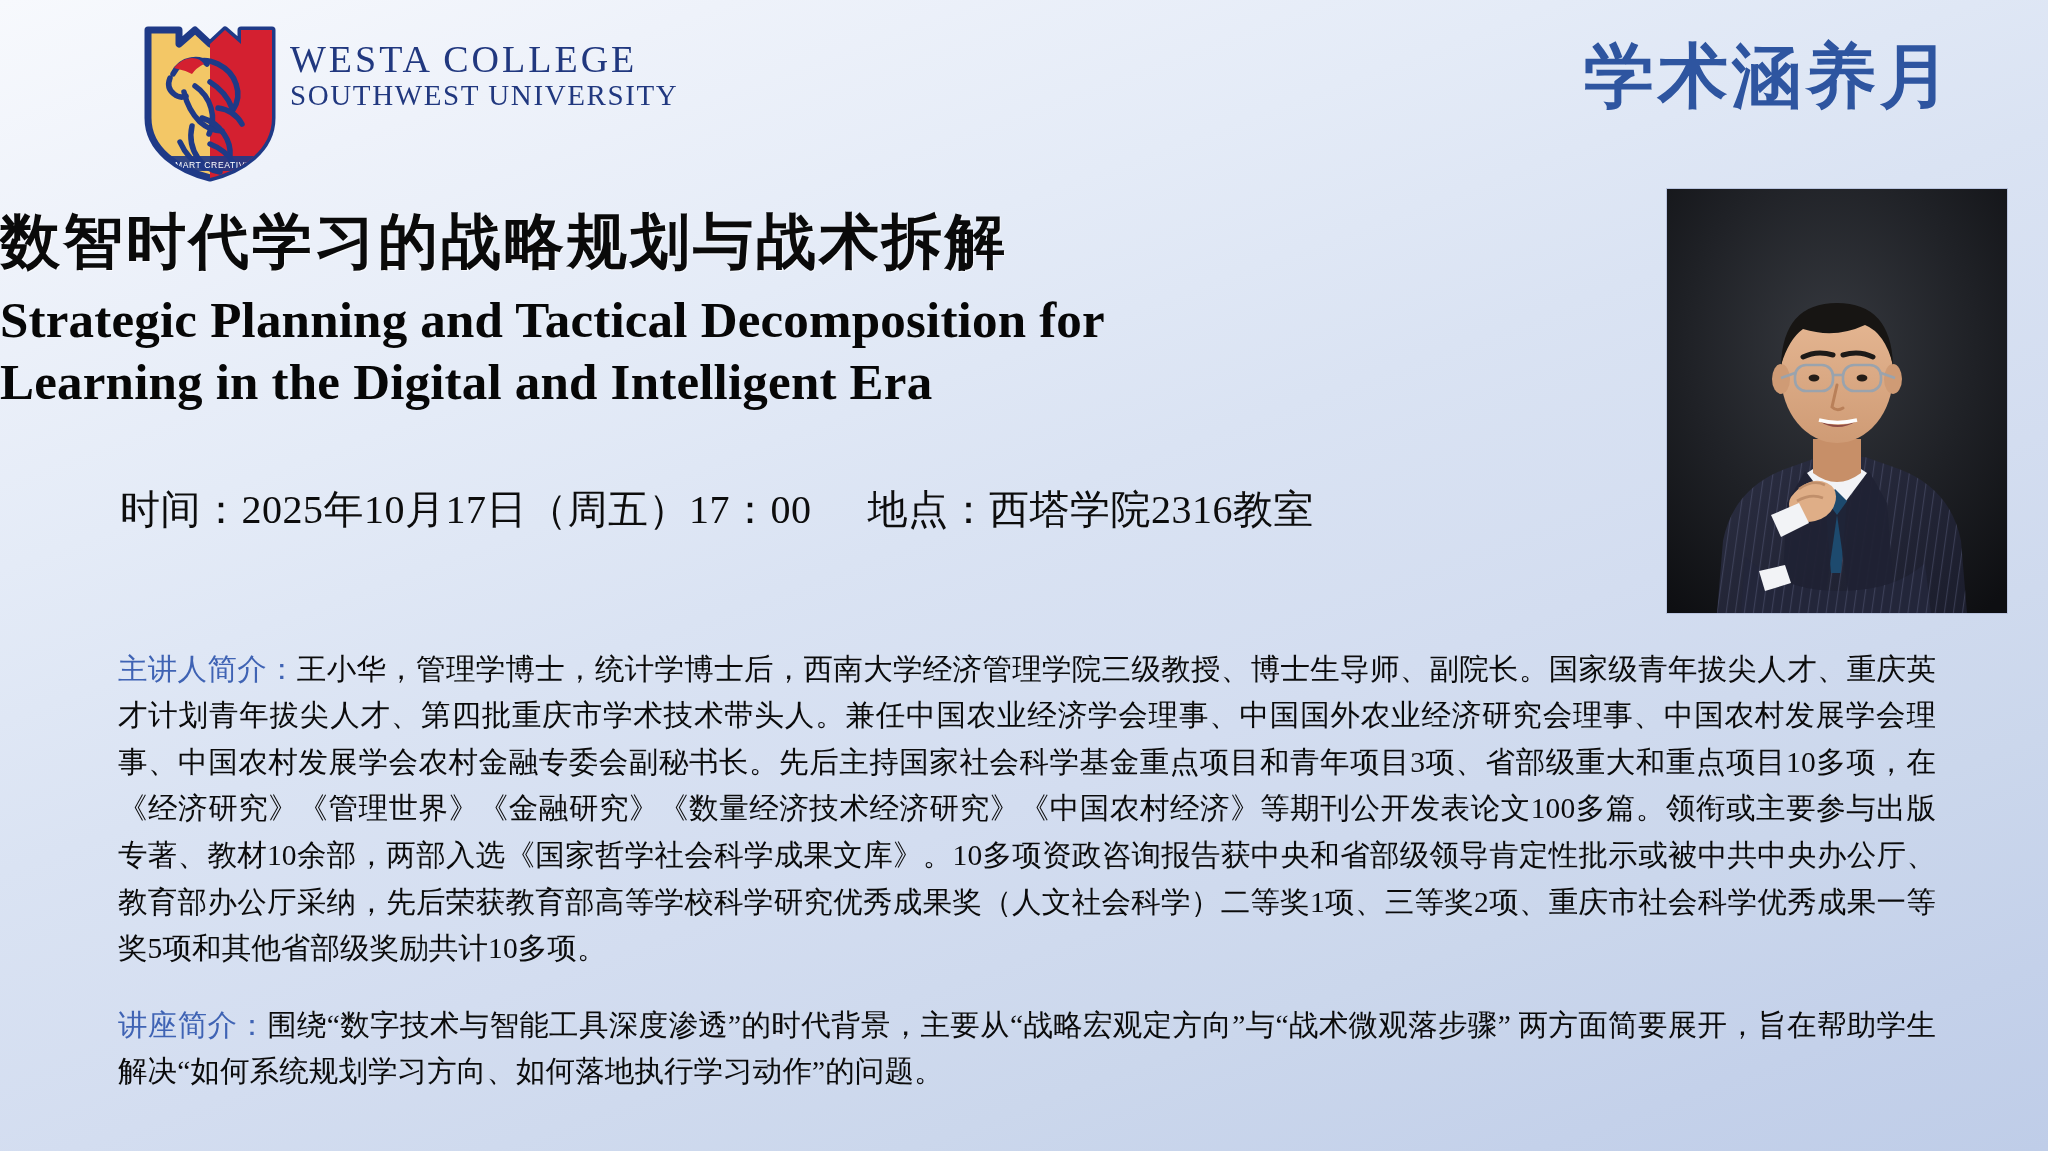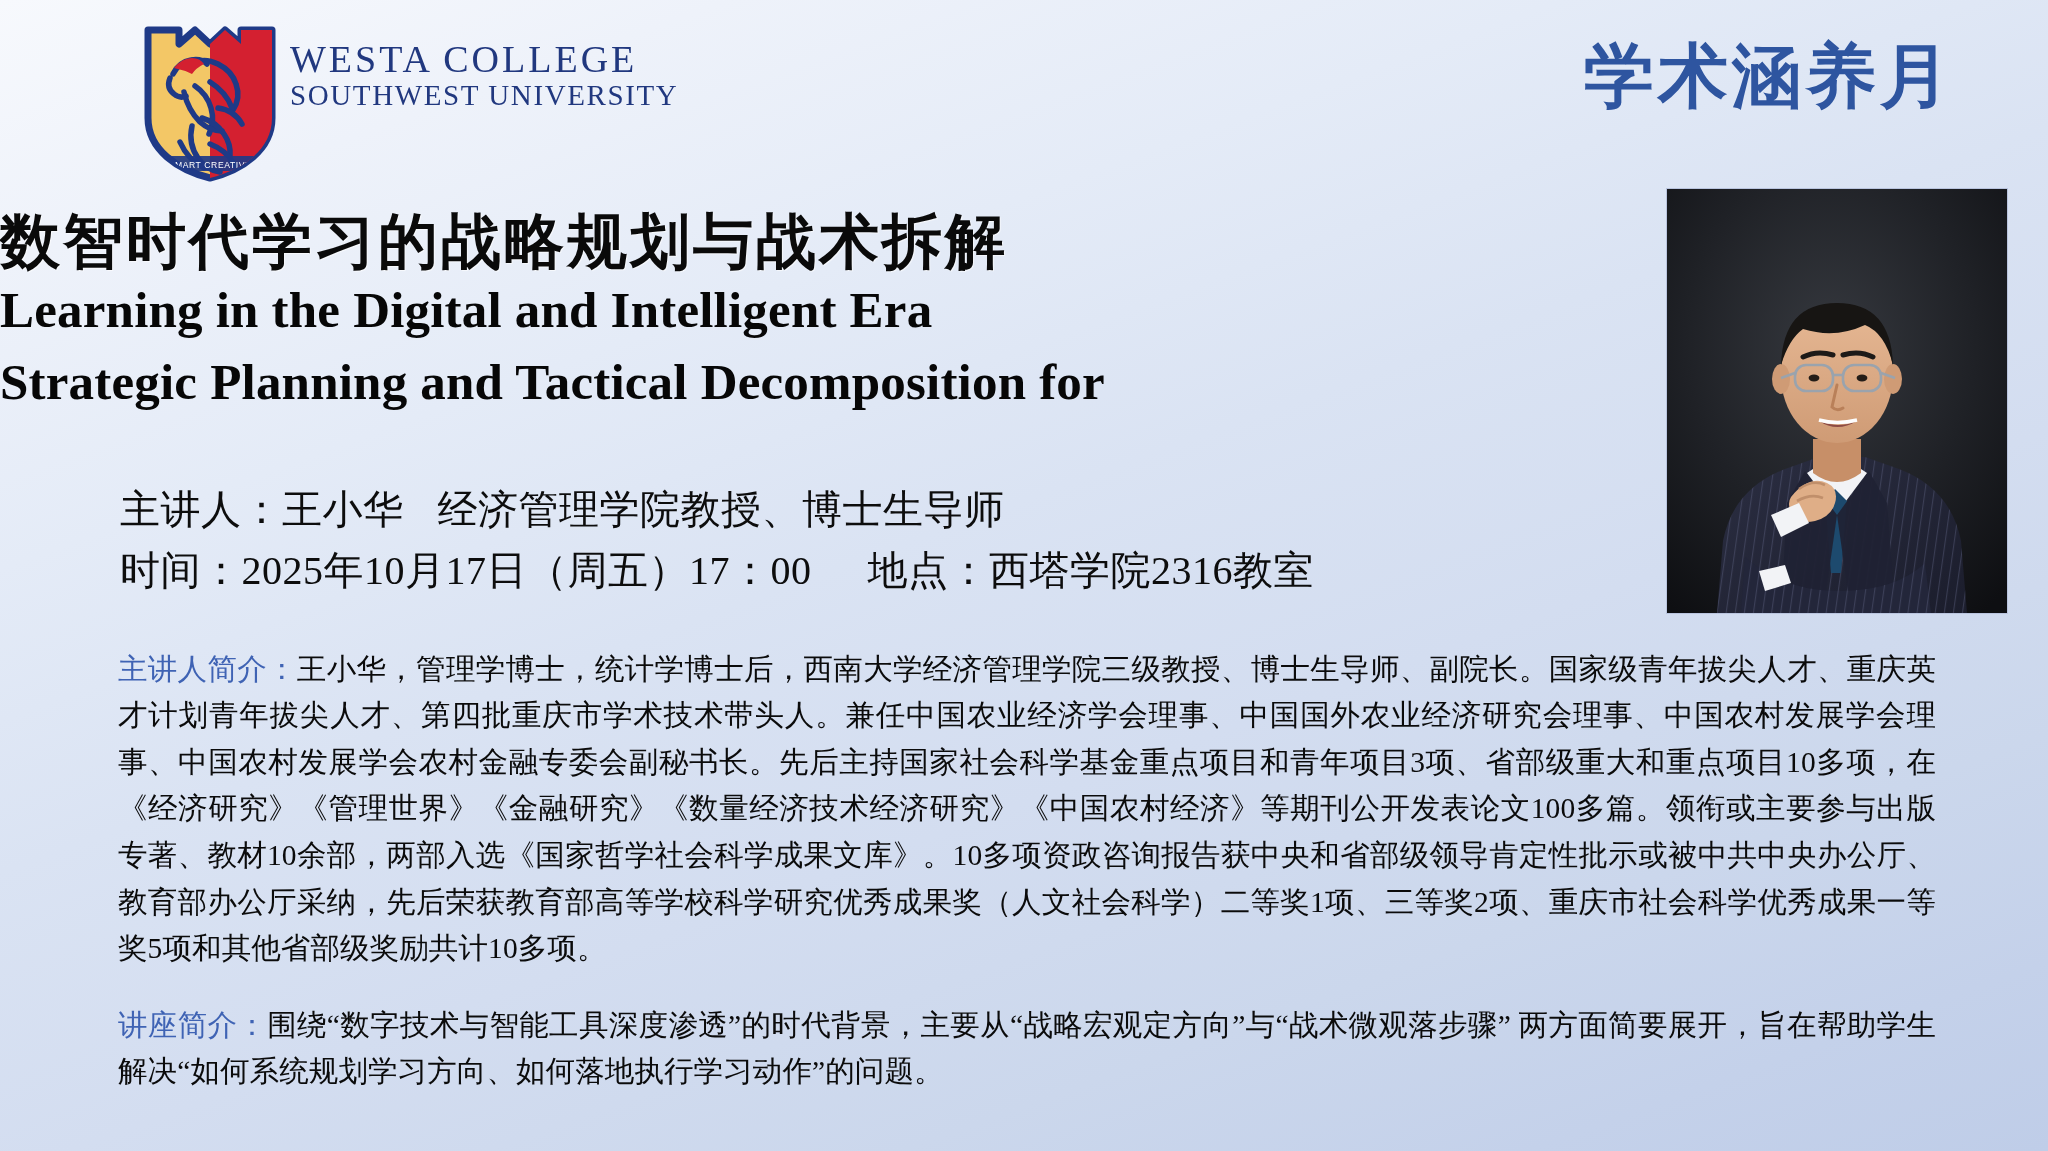--- a/index.html
+++ b/index.html
@@ -297,28 +297,25 @@
       <path d="M104 326 l28 -12 l10 20 l-28 14 Z" fill="#f2f3f6"></path>
 
       <path d="M78 368 q38 34 94 34 q56 0 86 -28 l6 50 l-190 0 Z" fill="#23263a"></path>
       <path d="M78 368 q38 34 94 34 q56 0 86 -28 l6 50 l-190 0 Z" fill="url(#stripe)"></path>
       <path d="M92 382 l26 -6 l6 18 l-26 8 Z" fill="#f2f3f6"></path>
     </svg>
   </div>
 
   <div id="title-block">
     <div id="title-cn">数智时代学习的战略规划与战术拆解</div>
+    <div class="title-en" id="title-en-1">Strategic Planning and Tactical Decomposition for</div>
     <div class="title-en" id="title-en-2">Learning in the Digital and Intelligent Era</div>
-    <div class="title-en" id="title-en-1">Strategic Planning and Tactical Decomposition for</div>
   </div>
 
   <div id="meta">
-    <div class="meta-line">
-      <span>主讲人：</span><span>王小华</span><span class="meta-gap-s"></span><span>经济管理学院教授、博士生导师</span>
-    </div>
     <div class="meta-line">
       <span>时间：</span><span>2025年10月17日（周五）17：00</span><span class="meta-gap-l"></span><span>地点：</span><span>西塔学院2316教室</span>
     </div>
   </div>
 
   <div id="body">
     <p class="para" id="para-bio"><span class="para-label">主讲人简介：</span><span>王小华，管理学博士，统计学博士后，西南大学经济管理学院三级教授、博士生导师、副院长。国家级青年拔尖人才、重庆英才计划青年拔尖人才、第四批重庆市学术技术带头人。兼任中国农业经济学会理事、中国国外农业经济研究会理事、中国农村发展学会理事、中国农村发展学会农村金融专委会副秘书长。先后主持国家社会科学基金重点项目和青年项目3项、省部级重大和重点项目10多项，在《经济研究》《管理世界》《金融研究》《数量经济技术经济研究》《中国农村经济》等期刊公开发表论文100多篇。领衔或主要参与出版专著、教材10余部，两部入选《国家哲学社会科学成果文库》。10多项资政咨询报告获中央和省部级领导肯定性批示或被中共中央办公厅、教育部办公厅采纳，先后荣获教育部高等学校科学研究优秀成果奖（人文社会科学）二等奖1项、三等奖2项、重庆市社会科学优秀成果一等奖5项和其他省部级奖励共计10多项。</span></p>
 
     <p class="para" id="para-lecture"><span class="para-label">讲座简介：</span><span>围绕“数字技术与智能工具深度渗透”的时代背景，主要从“战略宏观定方向”与“战术微观落步骤” 两方面简要展开，旨在帮助学生解决“如何系统规划学习方向、如何落地执行学习动作”的问题。</span></p>
   </div>

